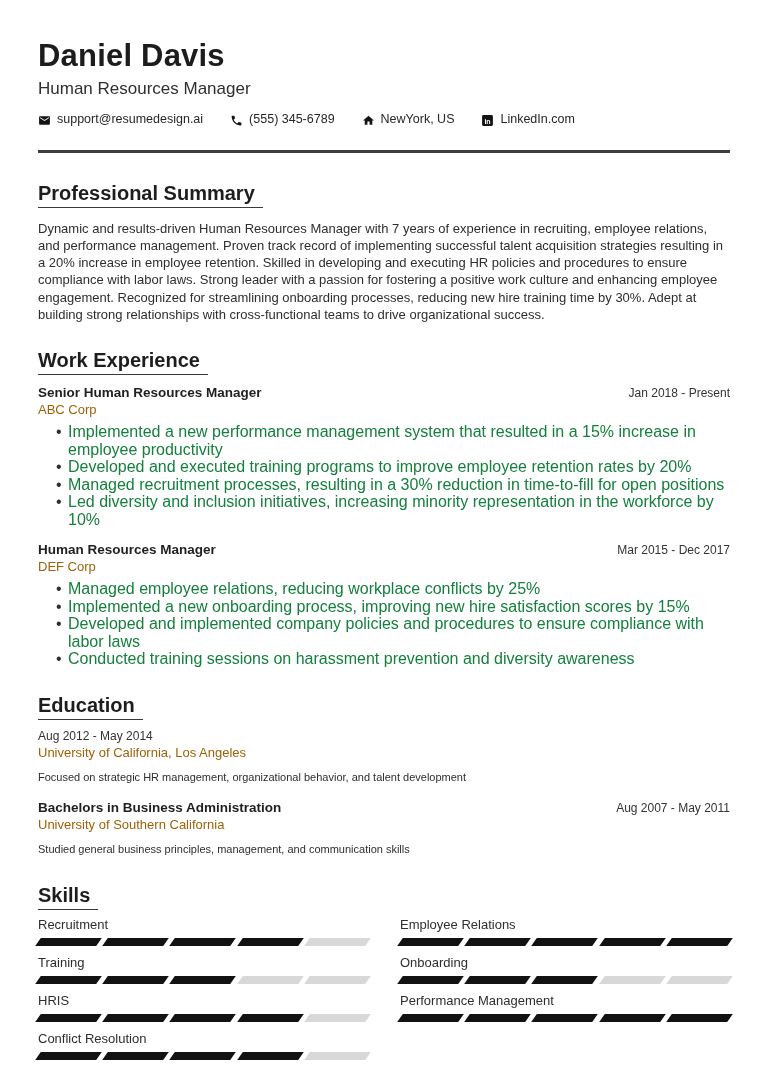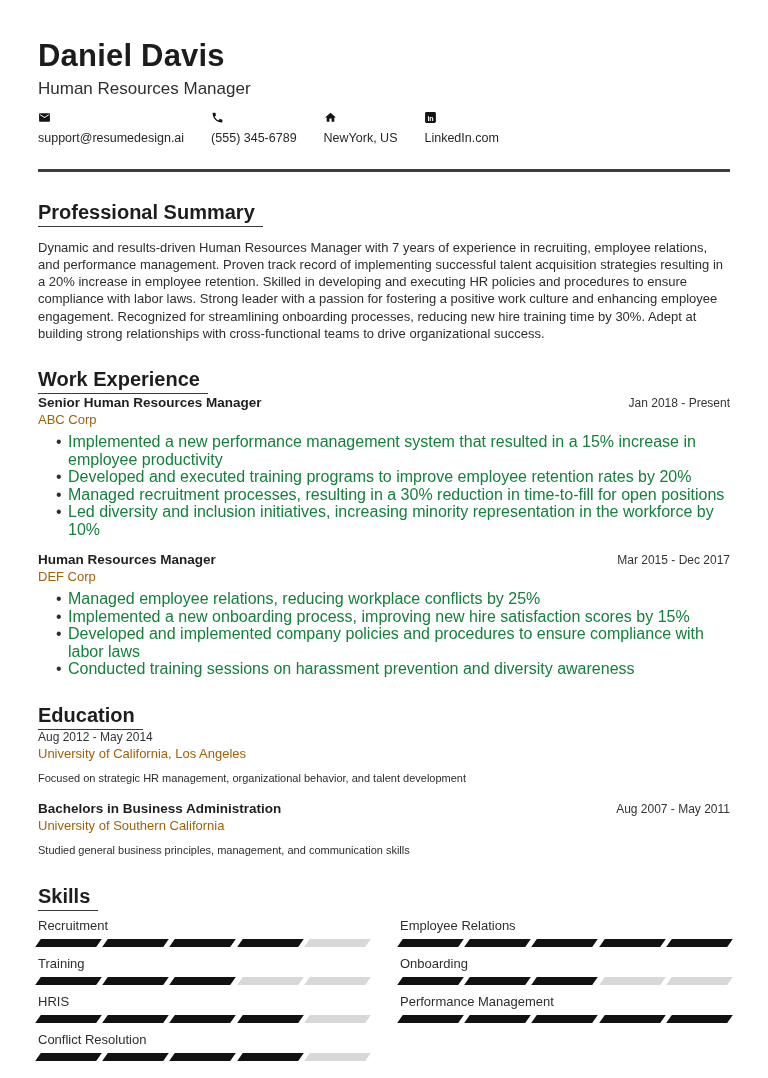--- a/index.html
+++ b/index.html
@@ -7,37 +7,37 @@
     width:768px;height:1078px;overflow:hidden;position:relative;
     font-family:"Liberation Sans","DejaVu Sans",sans-serif;
     color:#2b2b2b;-webkit-font-smoothing:antialiased;
   }
   .page{padding:40px 38px 0 38px;}
 
   
   .name{font-size:31px;line-height:32px;font-weight:700;margin:0;color:#1c1c1c;letter-spacing:.2px;}
   .subtitle{font-size:17px;line-height:17px;margin-top:8px;color:#2f2f2f;}
   .contacts{display:flex;align-items:center;gap:27px;margin-top:14px;font-size:12.5px;line-height:16px;color:#272727;}
-  .contact{display:flex;align-items:flex-start;gap:6px;flex-direction:column;}
+  .contact{display:flex;align-items:flex-end;gap:6px;}
   .contact svg{width:13px;height:13px;fill:#141414;flex:0 0 auto;}
   .divider{height:2.5px;background:#3d3d3d;border:none;margin:23px 0 0 0;}
 
   
   section{display:block;}
   .sec-h{
     display:inline-block;font-size:20px;line-height:18px;font-weight:700;color:#1d1d1d;
     margin:0;padding:0 8px 5px 0;border-bottom:1.6px solid #3a3a3a;
   }
   .mt-first{margin-top:31px;}
   .mt-sec{margin-top:28px;}
 
   .summary{font-size:13px;line-height:17.3px;margin:12px 0 0 0;color:#2e2e2e;text-align:left;}
 
   
-  .entry{}
+  .entry{margin-top:9px;}
   .entry + .entry{margin-top:13px;}
   .entry-head{display:flex;justify-content:space-between;align-items:baseline;}
   .entry-title{font-size:13.5px;line-height:17px;font-weight:700;color:#1f1f1f;}
   .entry-date{font-size:12px;line-height:15px;color:#333333;white-space:nowrap;}
   .entry-sub{font-size:13px;line-height:17px;color:#a16207;}
   ul.bullets{margin:5px 0 0 0;padding:0 0 0 18px;list-style:none;}
   ul.bullets li{font-size:16px;line-height:17.5px;color:#15803d;position:relative;padding-left:12px;}
   ul.bullets li::before{content:"•";position:absolute;left:0;top:0;color:#2e2e2e;}
   .entry-desc{font-size:11px;line-height:17px;color:#2e2e2e;margin-top:8px;}
 

